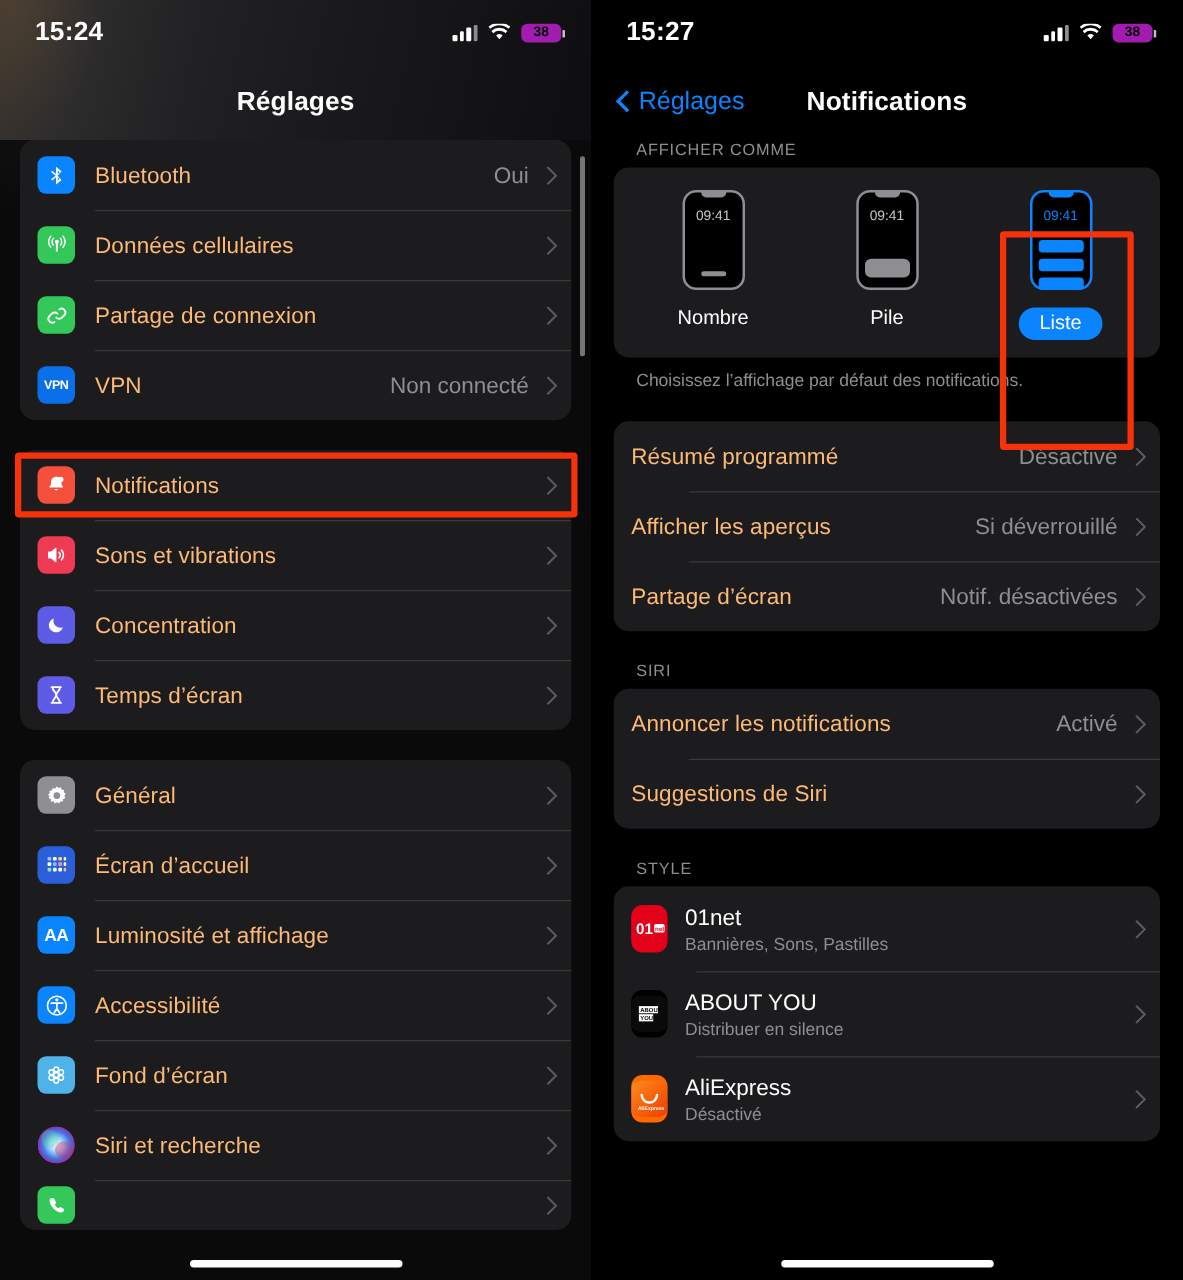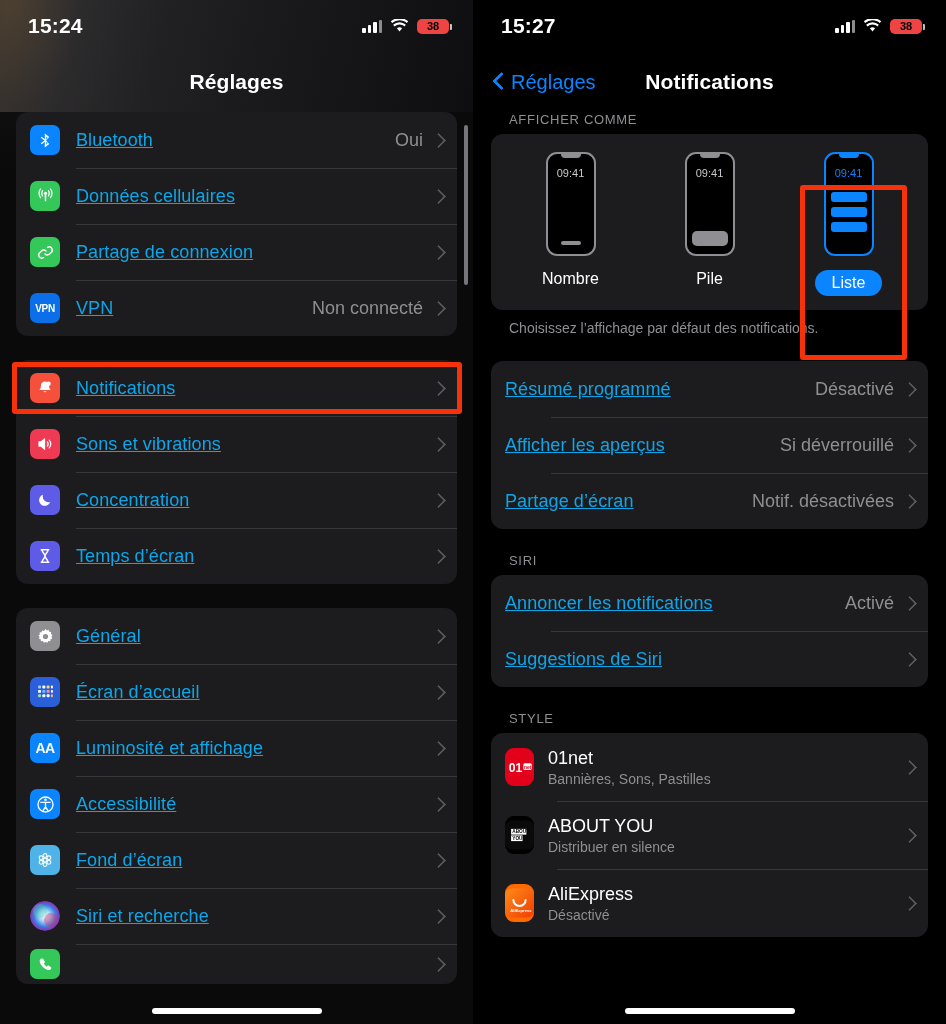--- a/index.html
+++ b/index.html
@@ -36,21 +36,21 @@
   .sb-right{ display:flex; align-items:center; gap:8px; }
   .bars{ display:flex; align-items:flex-end; gap:2px; height:13px; }
   .bars i{ display:block; width:3.5px; background:#fff; border-radius:1px; }
   .bars i:nth-child(1){ height:5px; background:#fff; }
   .bars i:nth-child(2){ height:8px; background:#fff; }
   .bars i:nth-child(3){ height:11px; background:#fff; }
   .bars i:nth-child(4){ height:13px; background:#8c8c8e; }
   .wifi{ width:19px; height:14px; position:relative; }
   .batt{
     display:flex; align-items:center; justify-content:center;
-    min-width:32px; height:15px; background:#ef4444; border-radius:5px;
+    min-width:32px; height:15px; background:#a21caf; border-radius:5px;
     font-size:11px; font-weight:700; color:#000; padding:0 4px; position:relative;
   }
   .batt:after{
     content:""; position:absolute; right:-3px; top:5px; width:2px; height:6px;
     background:#fff; border-radius:0 1px 1px 0; opacity:.75;
   }
 
   
   .navbar{
     position:relative; height:60px; display:flex; align-items:center;
@@ -84,21 +84,21 @@
   }
   .row + .row:before{
     content:""; position:absolute; left:60px; right:0; top:0; height:1px;
     background:#38383a;
   }
   .row-icon{
     width:30px; height:30px; border-radius:7px; flex:0 0 auto; margin-right:16px;
     display:flex; align-items:center; justify-content:center;
     font-size:13px; font-weight:700; color:#fff; overflow:hidden; position:relative;
   }
-  .row-label{ font-size:18px; color:#0ea5e9; flex:1; letter-spacing:.1px;text-decoration:underline; }
+  .row-label{ font-size:18px; color:#fdba74; flex:1; letter-spacing:.1px; }
   .row-value{ font-size:18px; color:#8e8e93; margin-right:10px; white-space:nowrap; }
   .chev{ width:10px; height:17px; flex:0 0 auto; position:relative; }
   .chev:before{
     content:""; position:absolute; left:0; top:3px; width:9px; height:9px;
     border-right:2.4px solid #5a5a5e; border-top:2.4px solid #5a5a5e;
     transform:rotate(45deg); border-radius:1px;
   }
 
   
   .row-app{ min-height:68px; }
@@ -117,21 +117,21 @@
     font-size:14px; color:#8e8e93; padding:9px 18px 0 18px; line-height:1.3;
   }
 
   
   .displayas{
     background:#1c1c1e; border-radius:12px; padding:18px 10px 14px 10px;
     display:flex; justify-content:space-around; align-items:flex-start;
   }
   .da-opt{ width:120px; display:flex; flex-direction:column; align-items:center; cursor:pointer; }
   .da-phone{
-    width:50px; height:104px; border:2px solid #8e8e93; border-radius:11px;
+    width:50px; height:80px; border:2px solid #8e8e93; border-radius:11px;
     position:relative; margin-bottom:14px; background:#000;
   }
   .da-phone .notch{
     position:absolute; left:50%; transform:translateX(-50%); top:-1px;
     width:20px; height:5px; background:#8e8e93; border-radius:0 0 4px 4px;
   }
   .da-phone .ptime{
     position:absolute; left:0; right:0; top:13px; text-align:center;
     font-size:11px; color:#c9c9cd; font-weight:500;
   }

